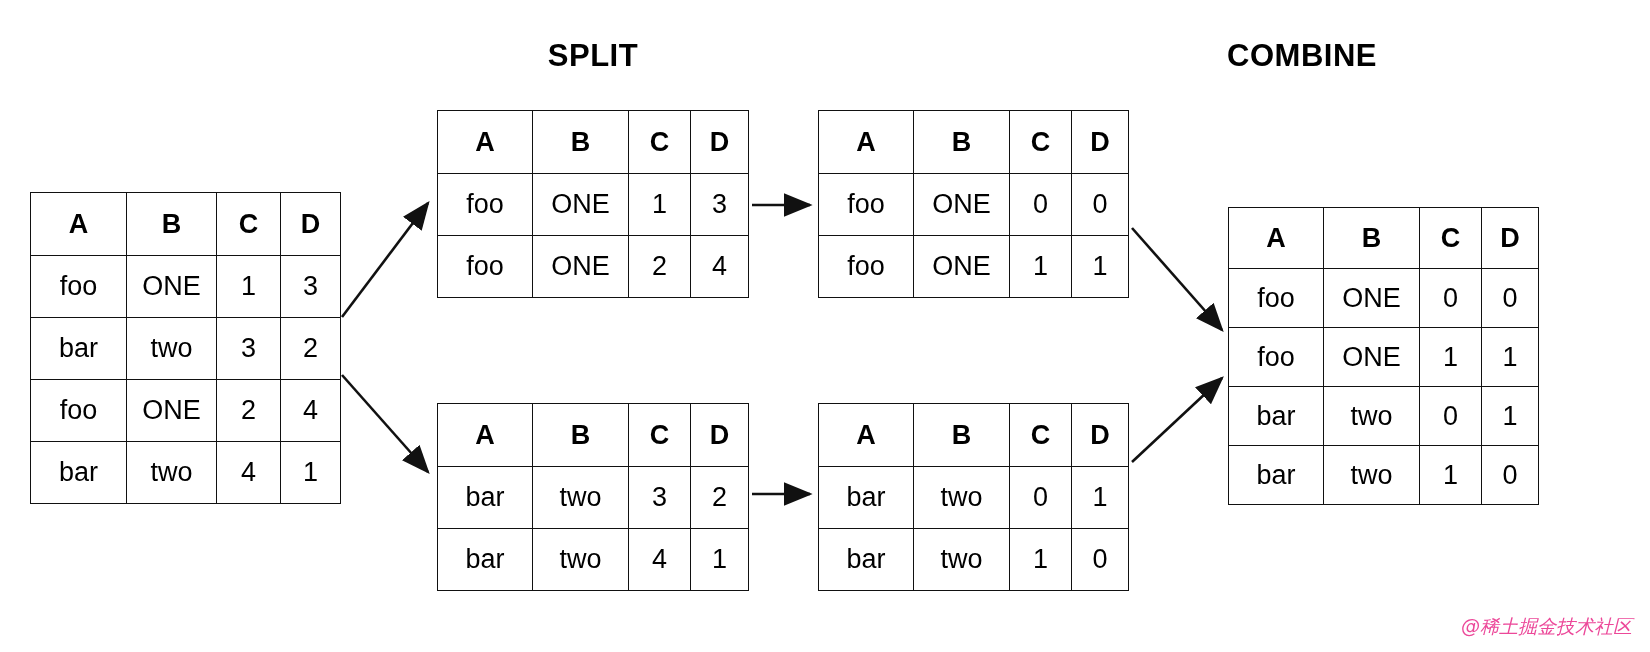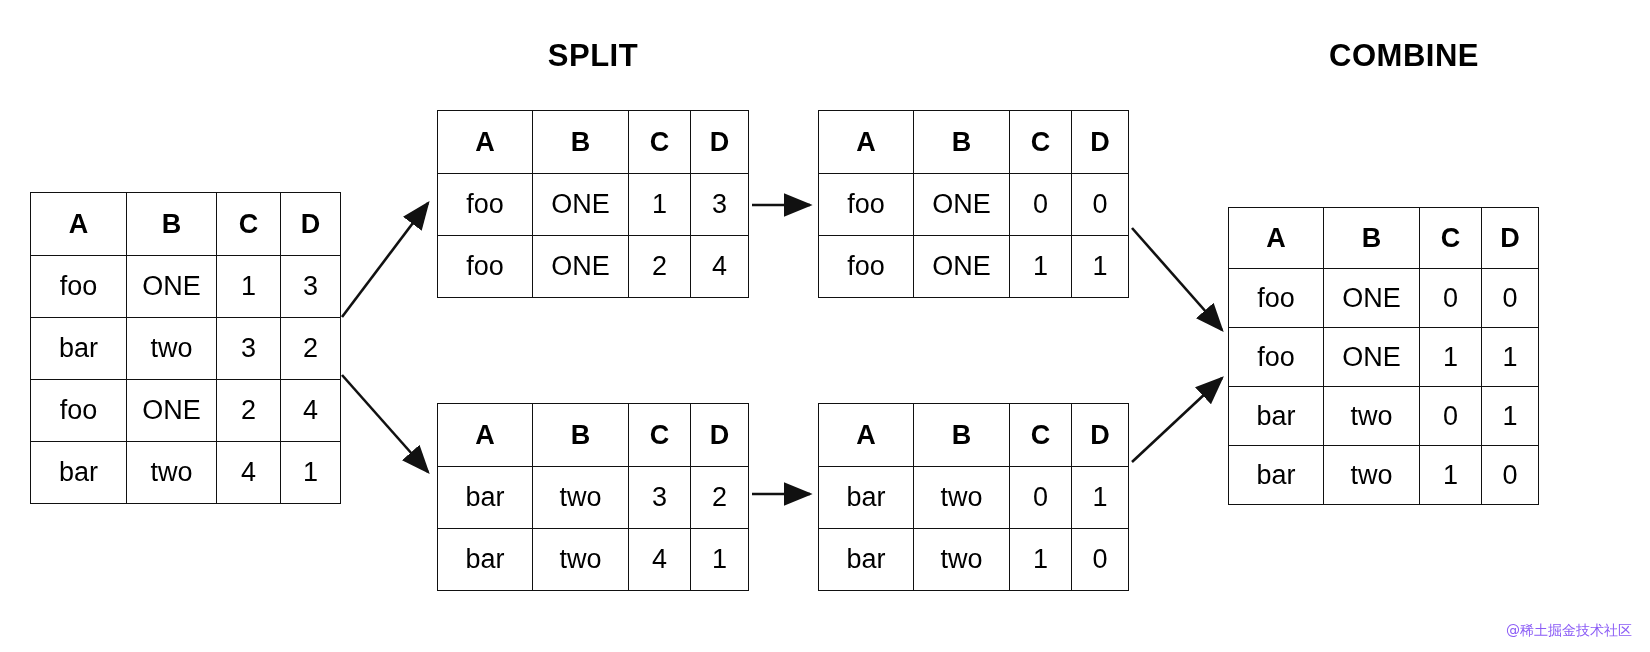--- a/index.html
+++ b/index.html
@@ -27,31 +27,32 @@
     font-weight:normal;
   }
   table.df tr.hdr td{font-weight:bold;font-size:27px;}
 
   
 
   svg.arrows{position:absolute;left:0;top:0;width:1650px;height:652px;pointer-events:none;}
 
   .watermark{
     position:absolute;right:18px;bottom:12px;
-    font-size:14px;color:#8b5cf6;white-space:nowrap;
+    font-size:19px;color:#ec4899;white-space:nowrap;
     font-family:"DejaVu Sans",sans-serif;
+    font-style:italic;
   }
 </style>
 </head>
 <body>
 
 <div id="stage">
 
   <div class="section-title" style="left:593px;top:38px;">SPLIT</div>
-  <div class="section-title" style="left:1404px;top:38px;">COMBINE</div>
+  <div class="section-title" style="left:1302px;top:38px;">COMBINE</div>
 
   <table class="df" id="tbl-source" style="left:30px;top:192px;width:310px;">
     <colgroup>
       <col style="width:96px;">
         <col style="width:90px;">
         <col style="width:64px;">
         <col style="width:60px;">
     </colgroup>
     <tbody>
       <tr class="hdr">

